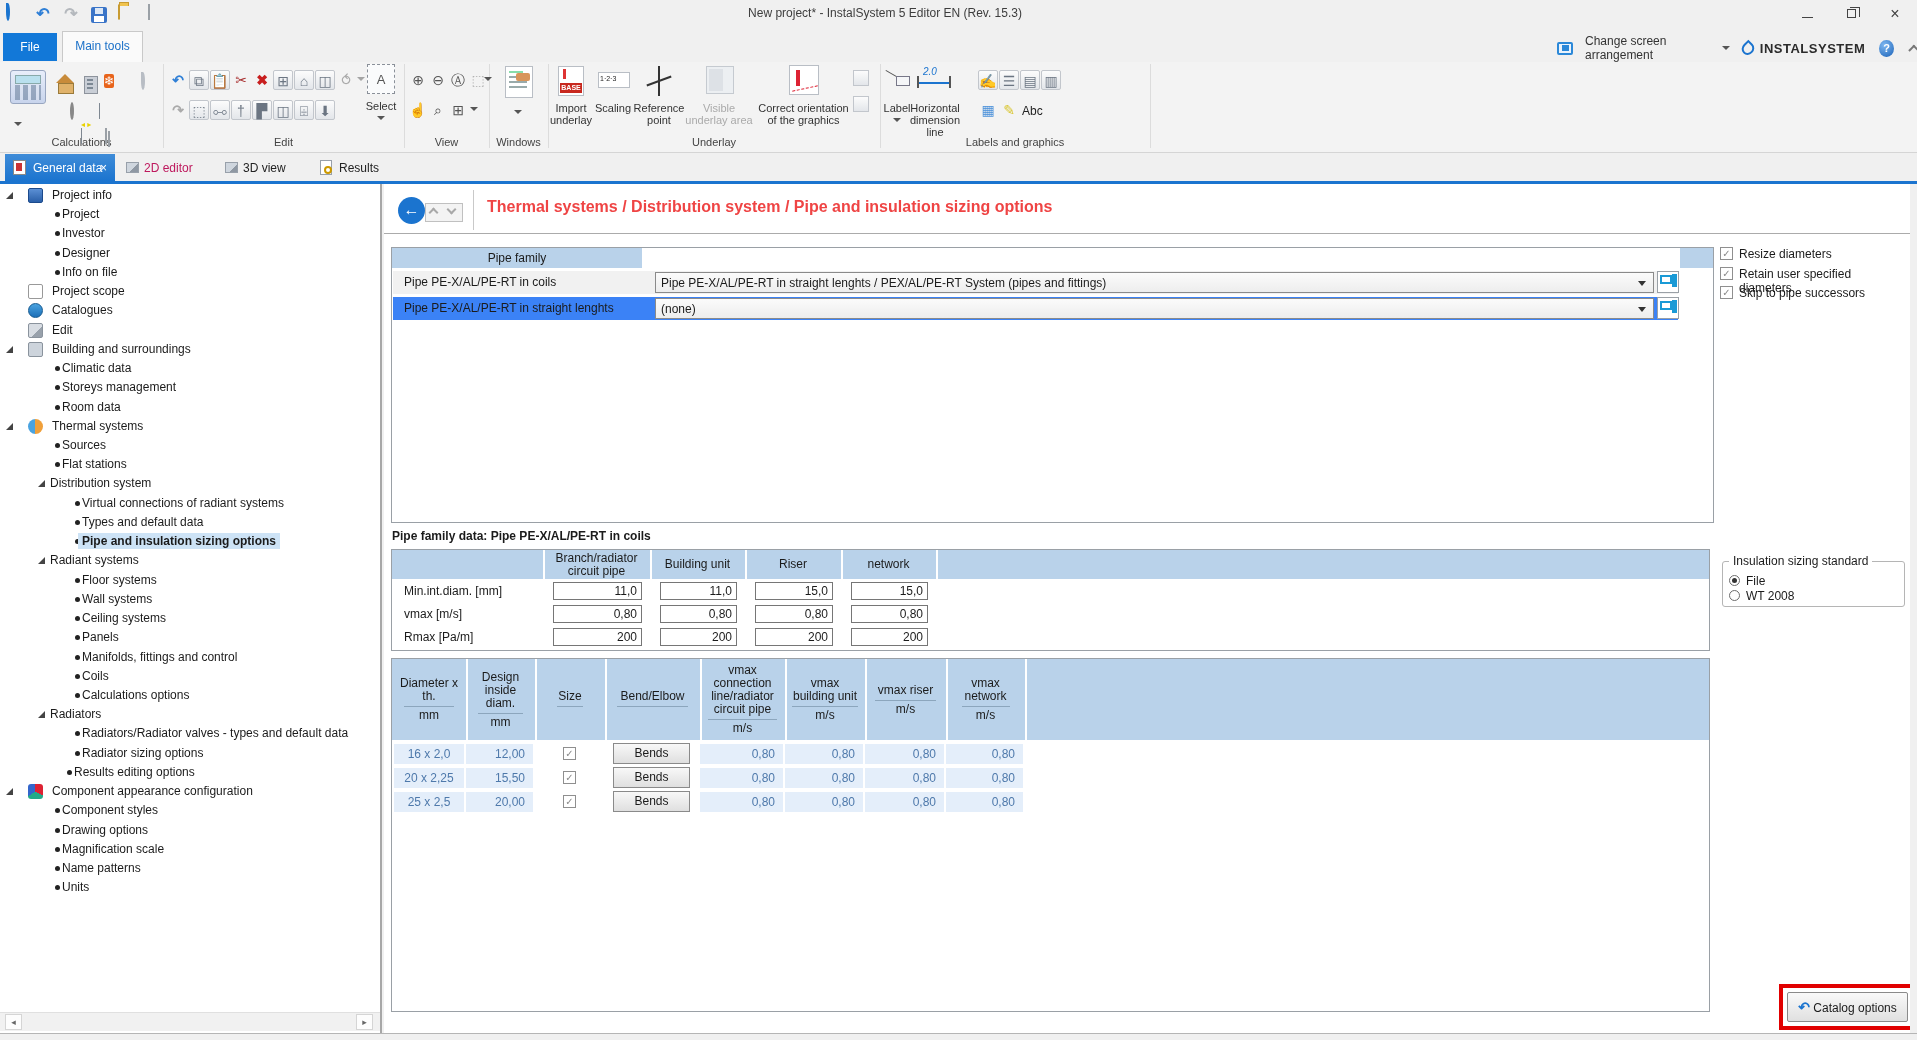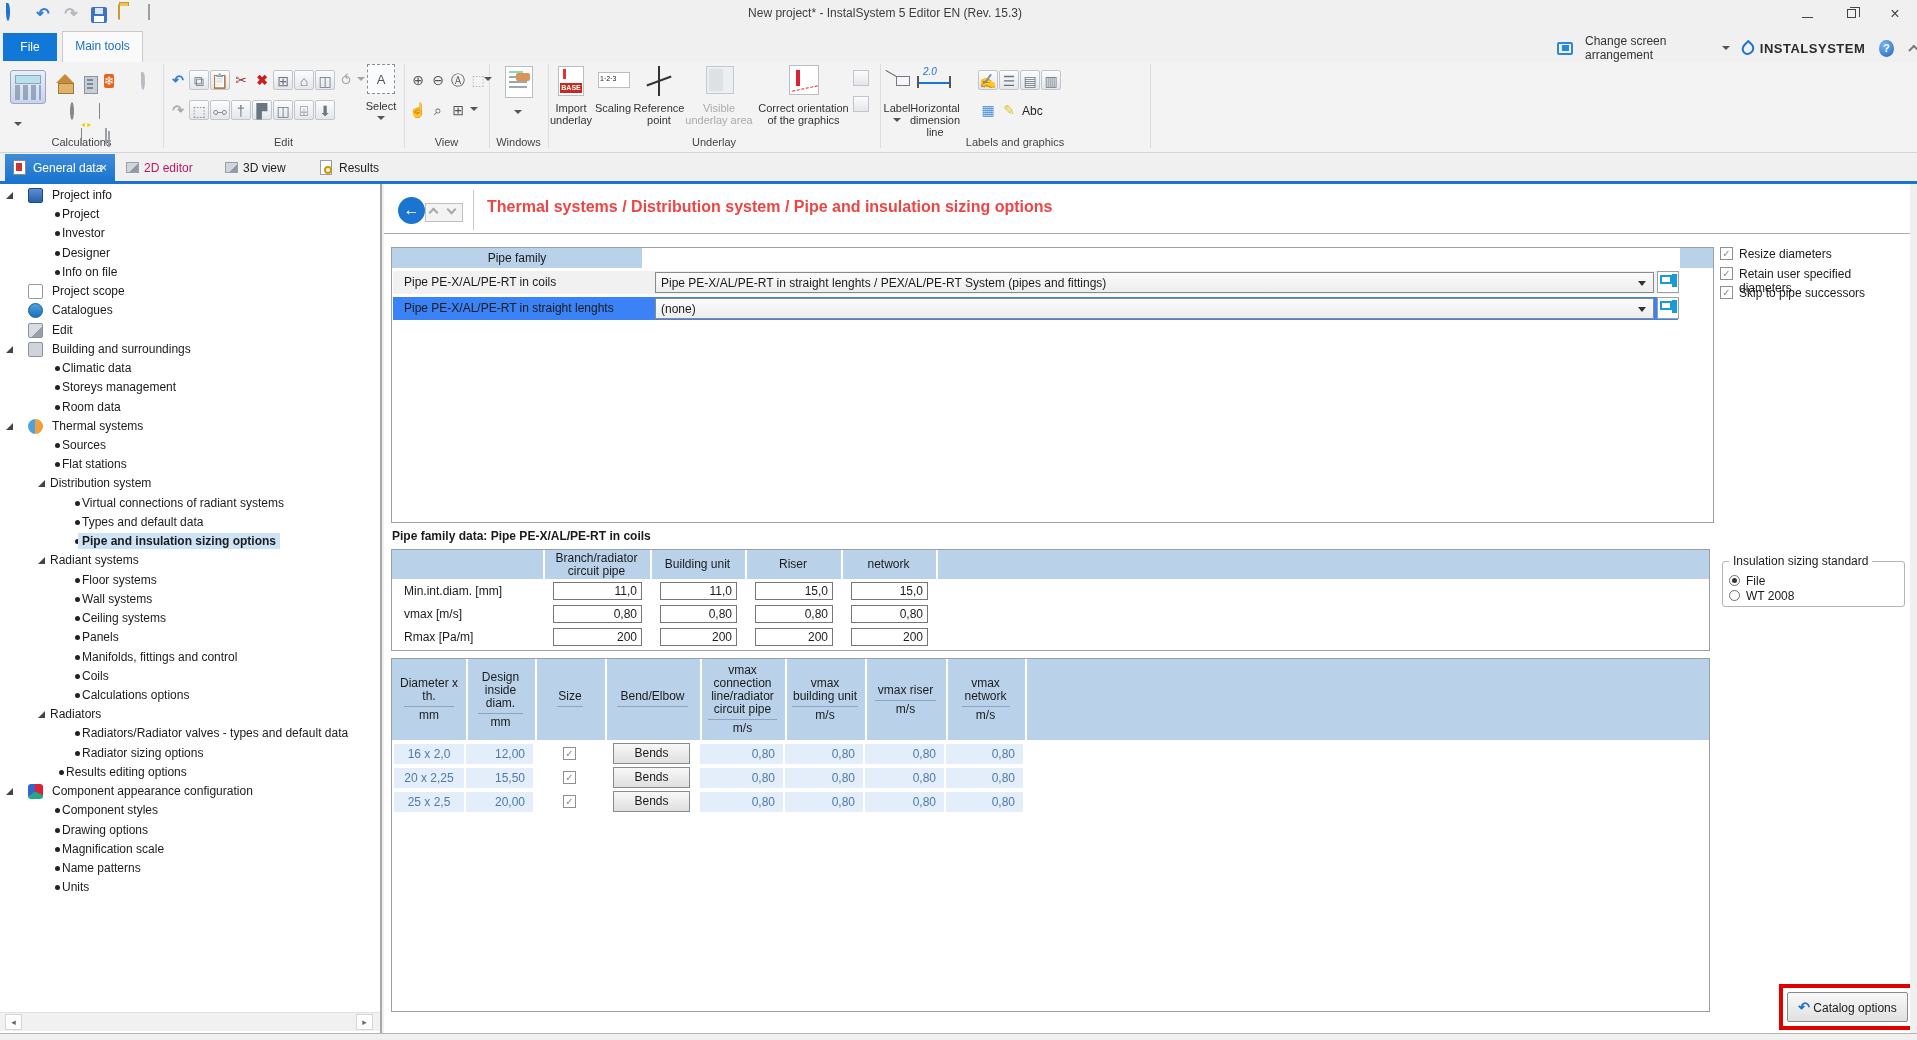--- a/index.html
+++ b/index.html
@@ -356,21 +356,21 @@
           <div style="position: absolute; left: 46px; top: 1px; padding: 1px 4px; white-space: nowrap;">Radiators</div>
         </div>
         <div style="position: absolute; left: 0px; top: 538.44px; width: 380px; height: 19px;">
           <div style="position: absolute; left: 75px; top: 7px; width: 5px; height: 5px; border-radius: 50%; background: rgb(34, 34, 34);"></div>
           <div style="position: absolute; left: 78px; top: 1px; padding: 1px 4px; white-space: nowrap;">Radiators/Radiator valves - types and default data</div>
         </div>
         <div style="position: absolute; left: 0px; top: 557.67px; width: 380px; height: 19px;">
           <div style="position: absolute; left: 75px; top: 7px; width: 5px; height: 5px; border-radius: 50%; background: rgb(34, 34, 34);"></div>
           <div style="position: absolute; left: 78px; top: 1px; padding: 1px 4px; white-space: nowrap;">Radiator sizing options</div>
         </div>
-        <div style="position: absolute; left: 4px; top: 576.9px; width: 380px; height: 19px;">
+        <div style="position: absolute; left: 12px; top: 576.9px; width: 380px; height: 19px;">
           <div style="position: absolute; left: 55px; top: 7px; width: 5px; height: 5px; border-radius: 50%; background: rgb(34, 34, 34);"></div>
           <div style="position: absolute; left: 58px; top: 1px; padding: 1px 4px; white-space: nowrap;">Results editing options</div>
         </div>
         <div style="position: absolute; left: 0px; top: 596.13px; width: 380px; height: 19px;">
           <div style="position: absolute; left: 6px; top: 6px; width: 0px; height: 0px; border-bottom: 7px solid rgb(68, 68, 68); border-left: 7px solid transparent;"></div>
           <div style="position: absolute; left: 28px; top: 2px; width: 15px; height: 15px; background: conic-gradient(rgb(221, 34, 51) 0deg, rgb(221, 34, 51) 33%, rgb(34, 170, 136) 33%, rgb(34, 170, 136) 66%, rgb(51, 102, 204) 66%); border-radius: 3px;"></div>
           <div style="position: absolute; left: 48px; top: 1px; padding: 1px 4px; white-space: nowrap;">Component appearance configuration</div>
         </div>
         <div style="position: absolute; left: 0px; top: 615.36px; width: 380px; height: 19px;">
           <div style="position: absolute; left: 55px; top: 7px; width: 5px; height: 5px; border-radius: 50%; background: rgb(34, 34, 34);"></div>

